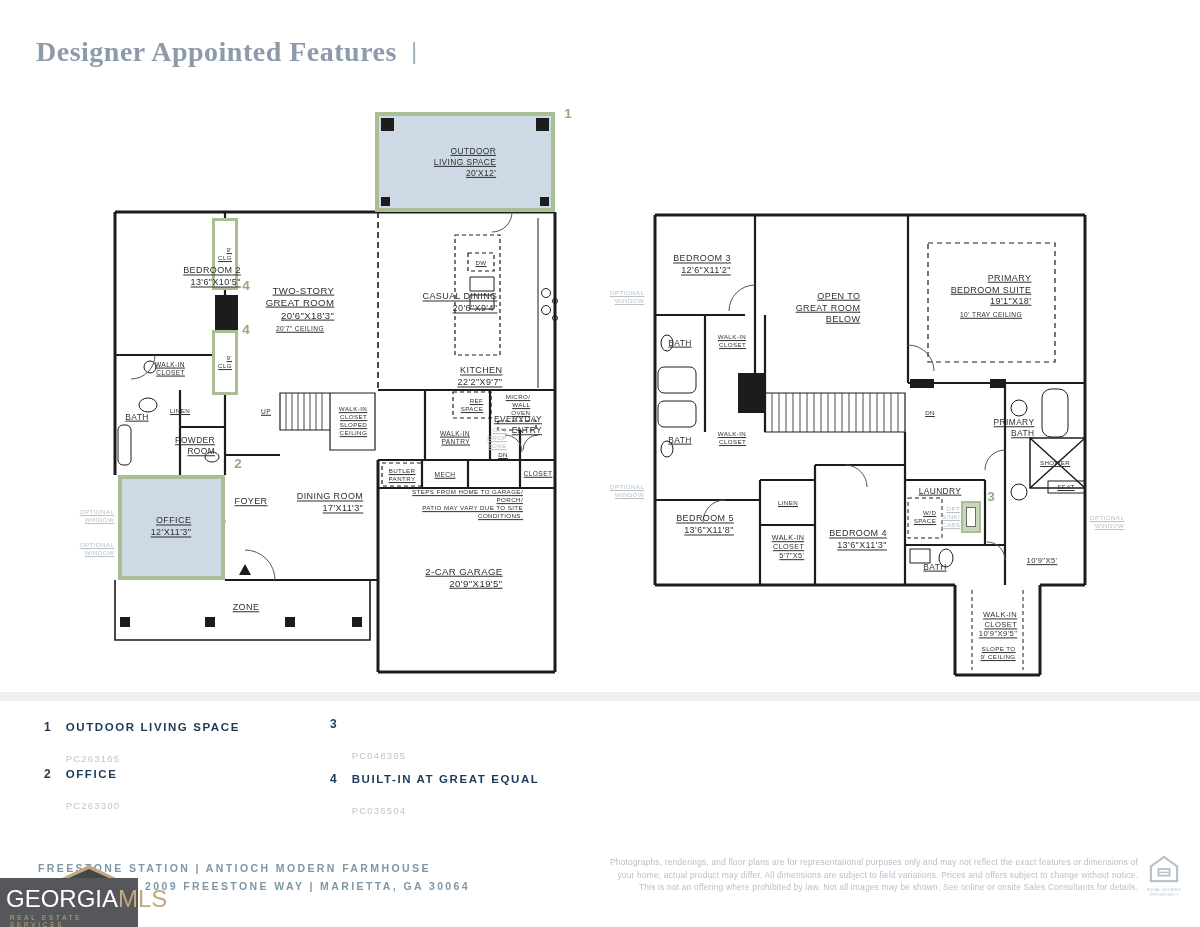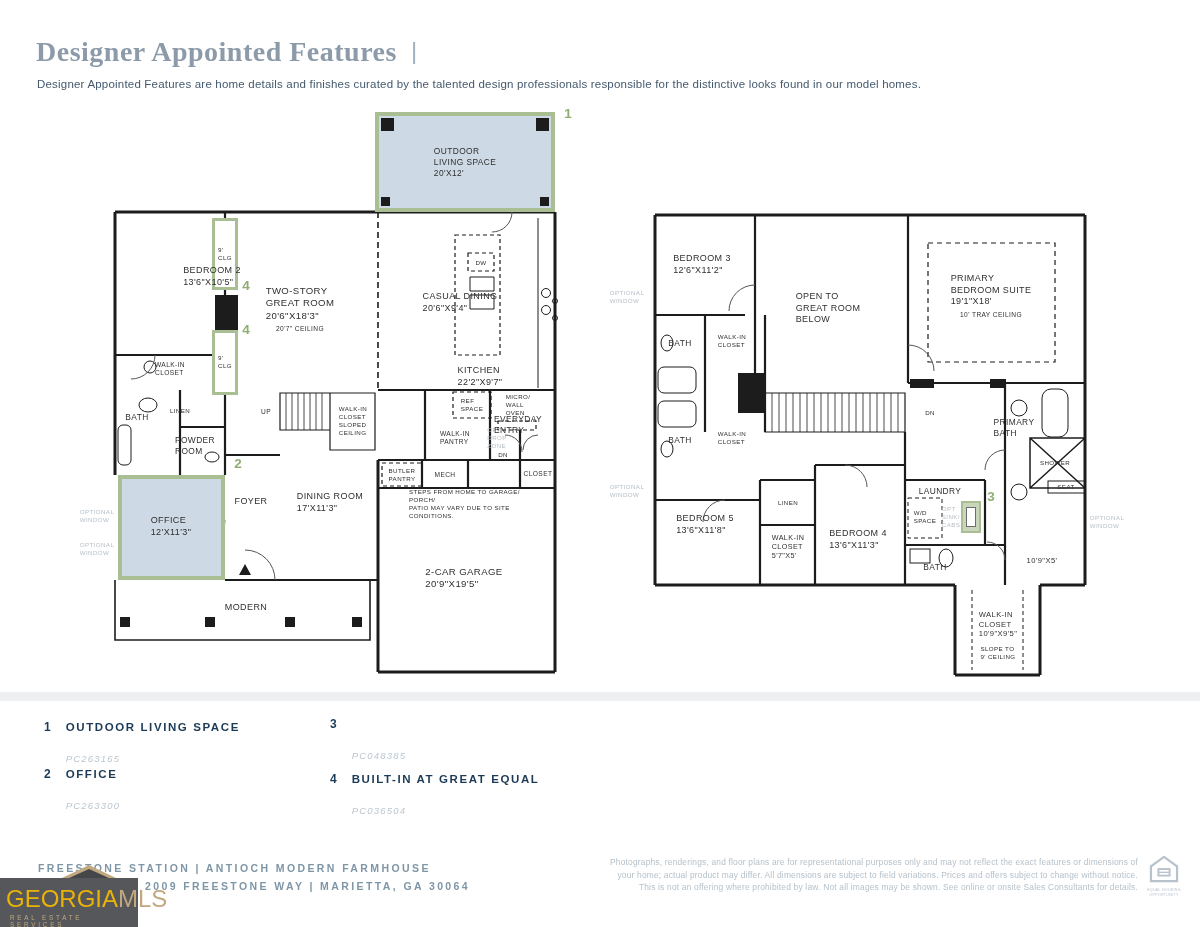--- a/index.html
+++ b/index.html
@@ -10,70 +10,69 @@
   .hdr .title{font-family:"Liberation Serif","DejaVu Serif",serif;font-size:28px;font-weight:600;
               color:#8c9aa9;letter-spacing:.5px;}
   .hdr .bar{color:#9fb0bd;font-size:24px;font-weight:300;position:relative;top:-2px;}
   .hdr .section{font-size:18px;color:#1c3a57;letter-spacing:4.5px;font-weight:500;}
   .hdr-desc{position:absolute;left:37px;top:78px;font-size:11.5px;color:#44596d;letter-spacing:.2px;}
   
   .plan{position:absolute;}
   .plan1{left:60px;top:105px;width:520px;height:580px;}
   .plan2{left:610px;top:195px;width:560px;height:500px;}
   .plan svg{position:absolute;left:0;top:0;}
-  .lbl{position:absolute;transform:translate(-50%,-50%);text-align:left;white-space:pre-line;
-       color:#2f2f2f;line-height:1.28;letter-spacing:.4px;}
+  .lbl{position:absolute;transform:translate(-50%,-50%);text-align:right;white-space:pre-line;
+       color:#2f2f2f;line-height:1.28;letter-spacing:.4px;text-decoration:underline;}
   .s6{font-size:6.2px;}.s65{font-size:6.6px;}.s7{font-size:7.2px;}.s75{font-size:7.6px;}
   .s8{font-size:8.4px;}.s9{font-size:9px;}.s95{font-size:9.6px;}
   .gray{color:#b6bfc7;}
   .co{position:absolute;transform:translate(-50%,-50%);color:#8fae74;font-weight:bold;
       font-size:13.5px;letter-spacing:0;}
   .hl{position:absolute;box-sizing:border-box;border:4px solid #a9bf93;}
   .hl.fill{background:#cdd9e4;}
   .hl.thin{border-width:3px;background:#fff;}
   .colmark{position:absolute;width:13px;height:13px;background:#1c1c1c;}
   .sinkbox{position:absolute;box-sizing:border-box;border:2px solid #a9bf93;background:#c9d6bb;}
   .sinkbox .inner{position:absolute;left:3px;top:4px;right:3px;bottom:4px;background:#fff;
       border:1px solid #6d6d6d;}
   
   .band{position:absolute;left:0;top:692px;width:1200px;height:9px;background:#edeff1;}
   
   .leg-item{position:absolute;display:flex;gap:14px;}
   .leg-num{font-size:12px;font-weight:bold;color:#1c3a57;letter-spacing:1px;}
   .leg-label{font-size:11.5px;font-weight:bold;color:#1c3a57;letter-spacing:1.6px;
              white-space:pre-line;line-height:1.35;}
-  .leg-code{font-size:9.5px;color:#bcc6ce;letter-spacing:1.2px;margin-top:4px;font-weight:normal;font-style:italic;}
+  .leg-code{font-size:9.5px;color:#bcc6ce;letter-spacing:1.2px;margin-top:4px;font-weight:normal;}
   
   .foot-community{position:absolute;left:38px;top:862px;font-size:10.5px;font-weight:bold;
       color:#7e96a6;letter-spacing:2.4px;}
   .foot-address{position:absolute;left:145px;top:880px;font-size:10.5px;font-weight:bold;
       color:#7e96a6;letter-spacing:2.4px;}
   .logo{position:absolute;left:0;top:878px;width:138px;height:49px;background:#55575b;
         overflow:visible;}
   .logo .row{position:absolute;left:6px;top:7px;font-size:24px;letter-spacing:0;}
-  .logo .g1{color:#eab308;font-weight:400;}
+  .logo .g1{color:#ffffff;font-weight:400;}
   .logo .g2{color:#c2a87e;font-weight:400;}
   .logo .tag{position:absolute;left:10px;top:36px;font-size:6.3px;color:#c2a87e;
              letter-spacing:2.8px;}
   .logo svg{position:absolute;right:14px;top:-13px;}
   .disclaimer{position:absolute;left:600px;top:856px;width:538px;text-align:right;
       font-size:8.4px;color:#b6c1ca;line-height:1.5;letter-spacing:.2px;}
   .eho{position:absolute;left:1146px;top:856px;width:36px;text-align:center;color:#b7c2cc;}
   .eho .txt{font-size:3.6px;letter-spacing:.3px;white-space:pre-line;line-height:1.3;color:#b7c2cc;}
 </style>
 </head>
 <body>
 
 <div class="page">
 
   <div class="hdr">
     <span class="title">Designer Appointed Features</span>
     <span class="bar">|</span>
   </div>
-  <div class="hdr-desc">Designer Appointed Features are home details and finishes curated by the talented design professionals responsible for the distinctive looks found in our model homes.</div>
 
   <div class="plan plan1">
     <svg width="520" height="580" viewBox="0 0 520 580">
       <g stroke="#1c1c1c" fill="none">
         <path stroke-width="3" d="M55,107 H495 M495,107 V567 M318,567 H495 M318,355 V567 M55,107 V370"></path>
         <path stroke-width="1.6" d="M55,475 V535 H310 V475"></path>
         <path stroke-width="2.2" d="M165,475 H318 M165,107 V250 M55,250 H165 M120,285 V370 M120,322 H165 M165,250 V370 M318,285 H495 M365,285 V355 M430,285 V355 M460,325 V355 M318,355 H495 M318,383 H495 M362,355 V383 M408,355 V383 M460,355 V383 M165,350 H220"></path>
         <path stroke-width="1.6" stroke-dasharray="6,4" d="M318,107 V285"></path>
         <path stroke-width="1.2" d="M220,288 H270 V325 H220 Z M270,288 H315 V345 H270 Z"></path>
         <path stroke-width="0.8" d="M226,288 V325 M232,288 V325 M238,288 V325 M244,288 V325 M250,288 V325 M256,288 V325 M262,288 V325"></path>
@@ -166,21 +165,21 @@
 12'X11'3"</div>
     <div class="lbl s6 gray" style="left:37px;top:411px">OPTIONAL
 WINDOW</div>
     <div class="lbl s6 gray" style="left:37px;top:444px">OPTIONAL
 WINDOW</div>
     <div class="lbl s9" style="left:191px;top:397px">FOYER</div>
     <div class="lbl s9" style="left:270px;top:398px">DINING ROOM
 17'X11'3"</div>
     <div class="lbl s95" style="left:404px;top:473px">2-CAR GARAGE
 20'9"X19'5"</div>
-    <div class="lbl s9" style="left:186px;top:503px">MODERN</div>
+    <div class="lbl s9" style="left:186px;top:503px">ZONE</div>
   </div>
 
   <div class="plan plan2">
     <svg width="560" height="500" viewBox="0 0 560 500">
       <g stroke="#1c1c1c" fill="none">
         <path stroke-width="3" d="M45,20 H475 M475,20 V390 M430,390 H475 M430,390 V480 M345,480 H430 M345,390 V480 M45,390 H345 M45,20 V390"></path>
         <path stroke-width="2.2" d="M145,20 V198 M45,120 H135 M95,120 V237 M155,120 V237 M298,20 V188 M298,188 H475 M45,305 H150 M150,285 V390 M150,285 H205 M150,330 H205 M205,270 V390 M205,270 H295 M295,237 V390 M295,285 H375 M375,285 V350 M295,350 H395 M395,188 V390"></path>
         <path stroke-width="1.2" d="M155,198 H295 V237 H155 Z"></path>
         <path stroke-width="0.8" d="M162,198 V237 M169,198 V237 M176,198 V237 M183,198 V237 M190,198 V237 M197,198 V237 M204,198 V237 M211,198 V237 M218,198 V237 M225,198 V237 M232,198 V237 M239,198 V237 M246,198 V237 M253,198 V237 M260,198 V237 M267,198 V237 M274,198 V237 M281,198 V237 M288,198 V237"></path>
         <path stroke-width="1.2" stroke-dasharray="5,4" d="M318,48 h127 v119 h-127 Z"></path>

